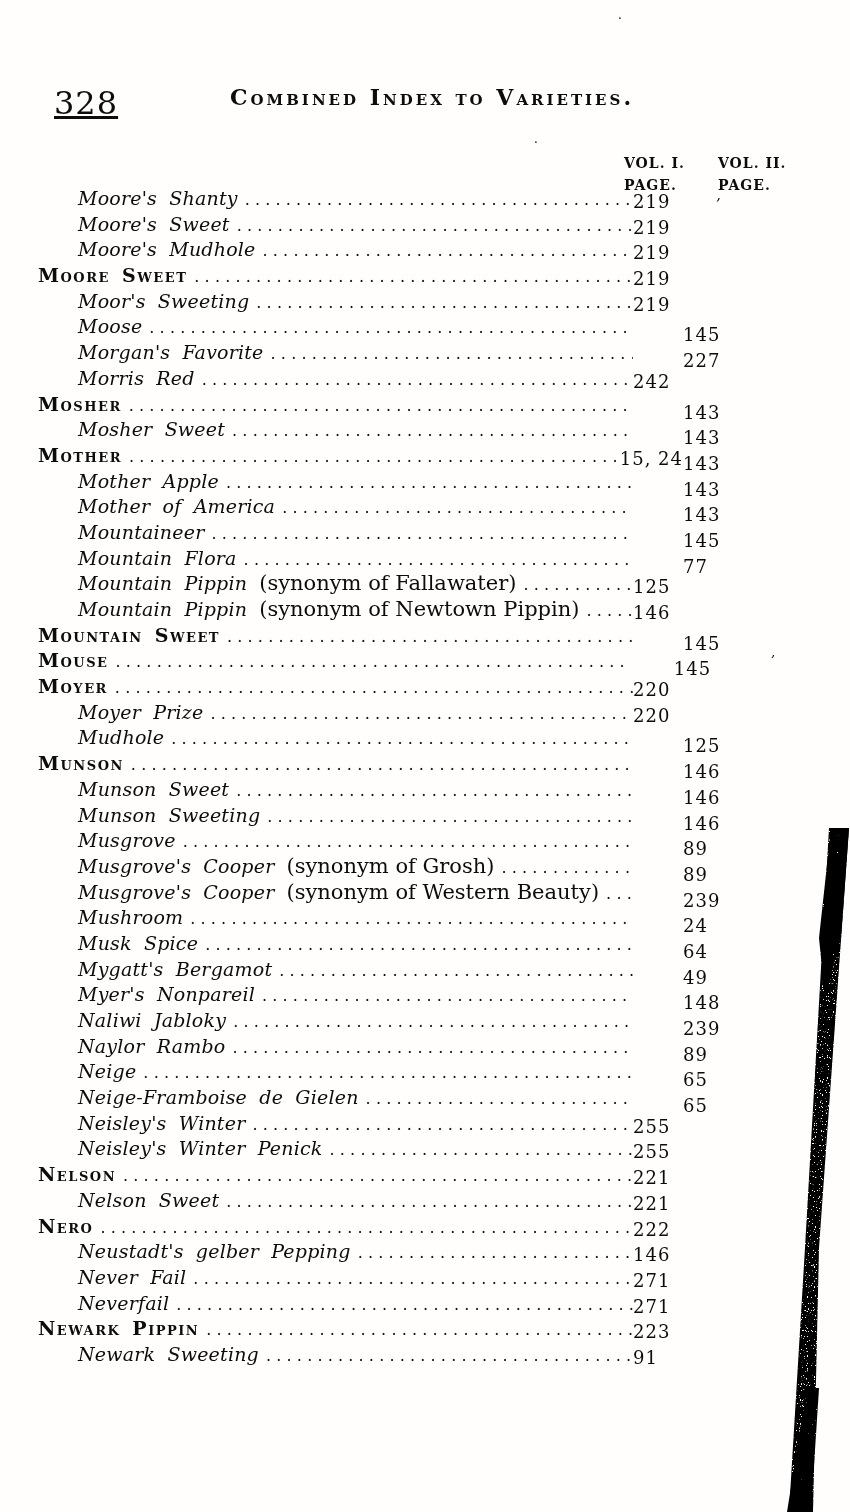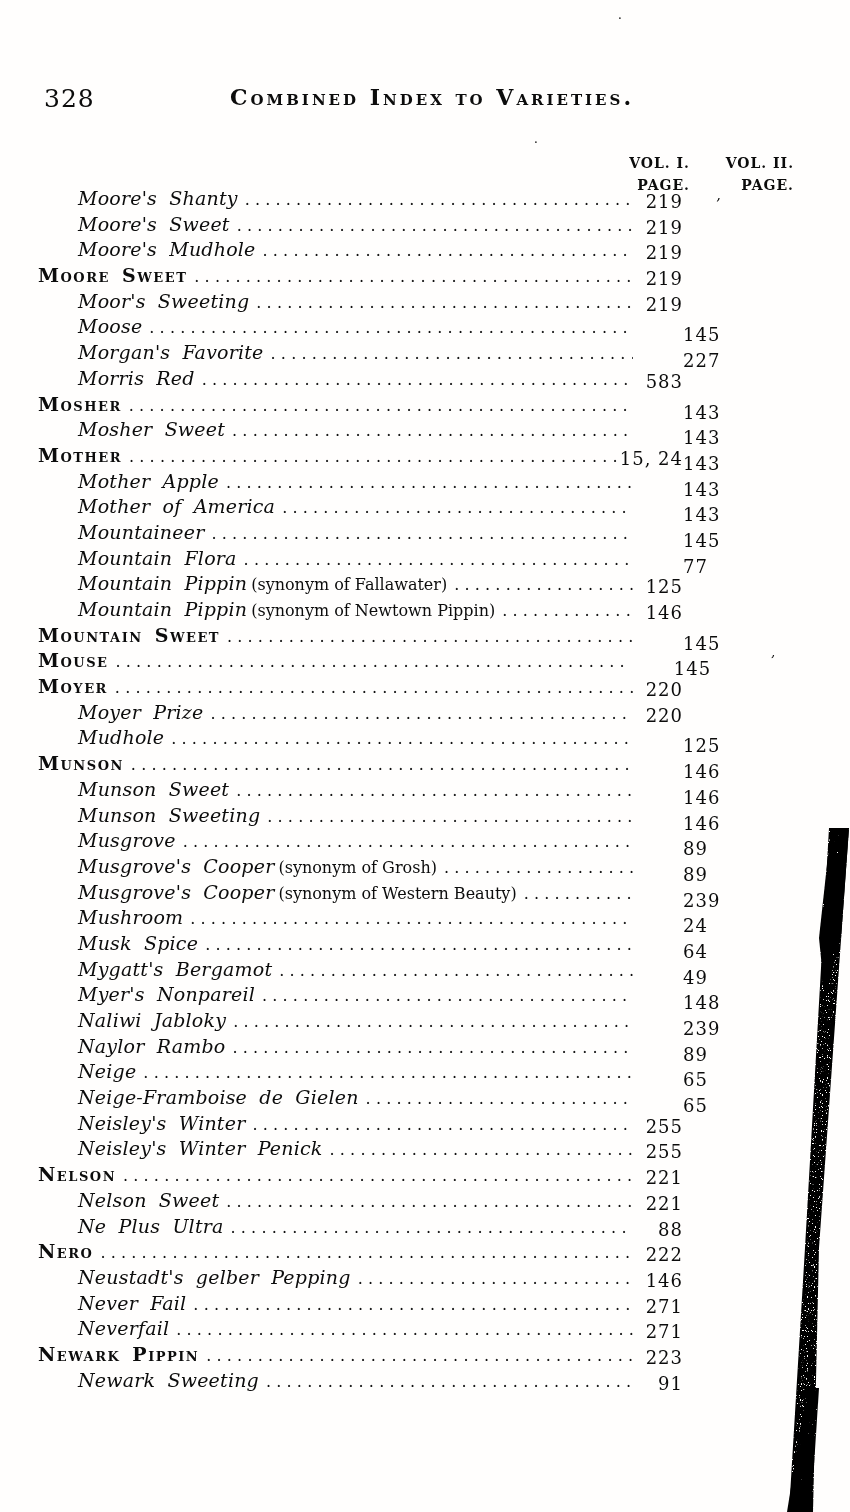--- a/index.html
+++ b/index.html
@@ -2,30 +2,30 @@
 <html><head>
 <meta charset="utf-8">
 <style>
   html,body{margin:0;padding:0;background:#ffffff;}
   #scan-page{
     position:relative; width:850px; height:1512px; background:#fffefd;
     font-family:"DejaVu Serif", serif; color:#0c0c0c; overflow:hidden;
   }
   
   #folio{
-    position:absolute; left:44px; top:84px; font-size:25px; letter-spacing:1px;
+    position:absolute; left:54px; top:84px; font-size:32px; letter-spacing:1px;text-decoration:underline;
   }
   #running-title{
     position:absolute; left:230px; top:84px; font-size:22px;
     font-variant:small-caps; letter-spacing:3px; font-weight:600; white-space:nowrap;
   }
   
   .col-head{
     position:absolute; top:152px; font-size:14px; font-weight:bold;
-    letter-spacing:1px; line-height:22px; text-align:right; white-space:nowrap;
+    letter-spacing:1px; line-height:22px; text-align:left; white-space:nowrap;
   }
   #col-head-vol1{left:624px; width:66px;}
   #col-head-vol2{left:718px; width:76px;}
   #header-stray{position:absolute; left:716px; top:196px; font-size:14px; font-style:italic;}
   .speck{position:absolute; font-size:12px;}
   #speck-1{left:618px; top:8px;}
   #speck-2{left:534px; top:132px;}
   
   #index-list{
     position:absolute; left:38px; top:186px; width:737px;
@@ -35,30 +35,30 @@
     white-space:nowrap;
   }
   .row .name{flex:0 0 auto;}
   .row.sub{padding-left:40px;}
   .row.sub .name{
     font-style:italic; font-size:19px; word-spacing:6px; letter-spacing:0.2px;
   }
   .row.main .name{
     font-variant:small-caps; font-size:19px; letter-spacing:1.5px; word-spacing:4px; font-weight:600;
   }
-  .row .qualifier{flex:0 0 auto; font-style:normal; font-size:16px; padding-left:4px;}
+  .row .qualifier{flex:0 0 auto; font-style:normal; font-size:21px; padding-left:4px;margin-left:8px;}
   .leader{
     flex:1 1 auto; overflow:hidden; white-space:nowrap;
     font-size:16px; letter-spacing:5.2px; padding:0 4px 0 7px; color:#101010;
   }
   .leader::after{
     content:"........................................................................................................................";
   }
   .vol1{
-    flex:0 0 auto; min-width:50px; text-align:right; font-size:18px;
+    flex:0 0 auto; min-width:50px; font-size:18px;
     letter-spacing:1px; position:relative; top:3px;
   }
   .vol2{
     flex:0 0 auto; width:92px; text-align:left; font-size:18px;
     letter-spacing:1px; position:relative; top:8px;
   }
   .stray{flex:0 0 auto; font-size:13px; font-style:italic; position:relative; top:-2px; padding-left:5px;}
   
   #noise-band{position:absolute; left:785px; top:828px; width:65px; height:684px;}
 </style>
@@ -137,21 +137,21 @@
 
       <span class="leader"></span>
       <span class="vol1"></span>
       <span class="vol2">227</span>
 
     </div>
       <div class="row sub">
       <span class="name">Morris Red</span>
 
       <span class="leader"></span>
-      <span class="vol1">583</span>
+      <span class="vol1">242</span>
       <span class="vol2"></span>
 
     </div>
       <div class="row main">
       <span class="name">Mosher</span>
 
       <span class="leader"></span>
       <span class="vol1"></span>
       <span class="vol2">143</span>
 
@@ -394,28 +394,20 @@
       <span class="leader"></span>
       <span class="vol1">221</span>
       <span class="vol2"></span>
 
     </div>
       <div class="row sub">
       <span class="name">Nelson Sweet</span>
 
       <span class="leader"></span>
       <span class="vol1">221</span>
-      <span class="vol2"></span>
-
-    </div>
-      <div class="row sub">
-      <span class="name">Ne Plus Ultra</span>
-
-      <span class="leader"></span>
-      <span class="vol1">88</span>
       <span class="vol2"></span>
 
     </div>
       <div class="row main">
       <span class="name">Nero</span>
 
       <span class="leader"></span>
       <span class="vol1">222</span>
       <span class="vol2"></span>
 

